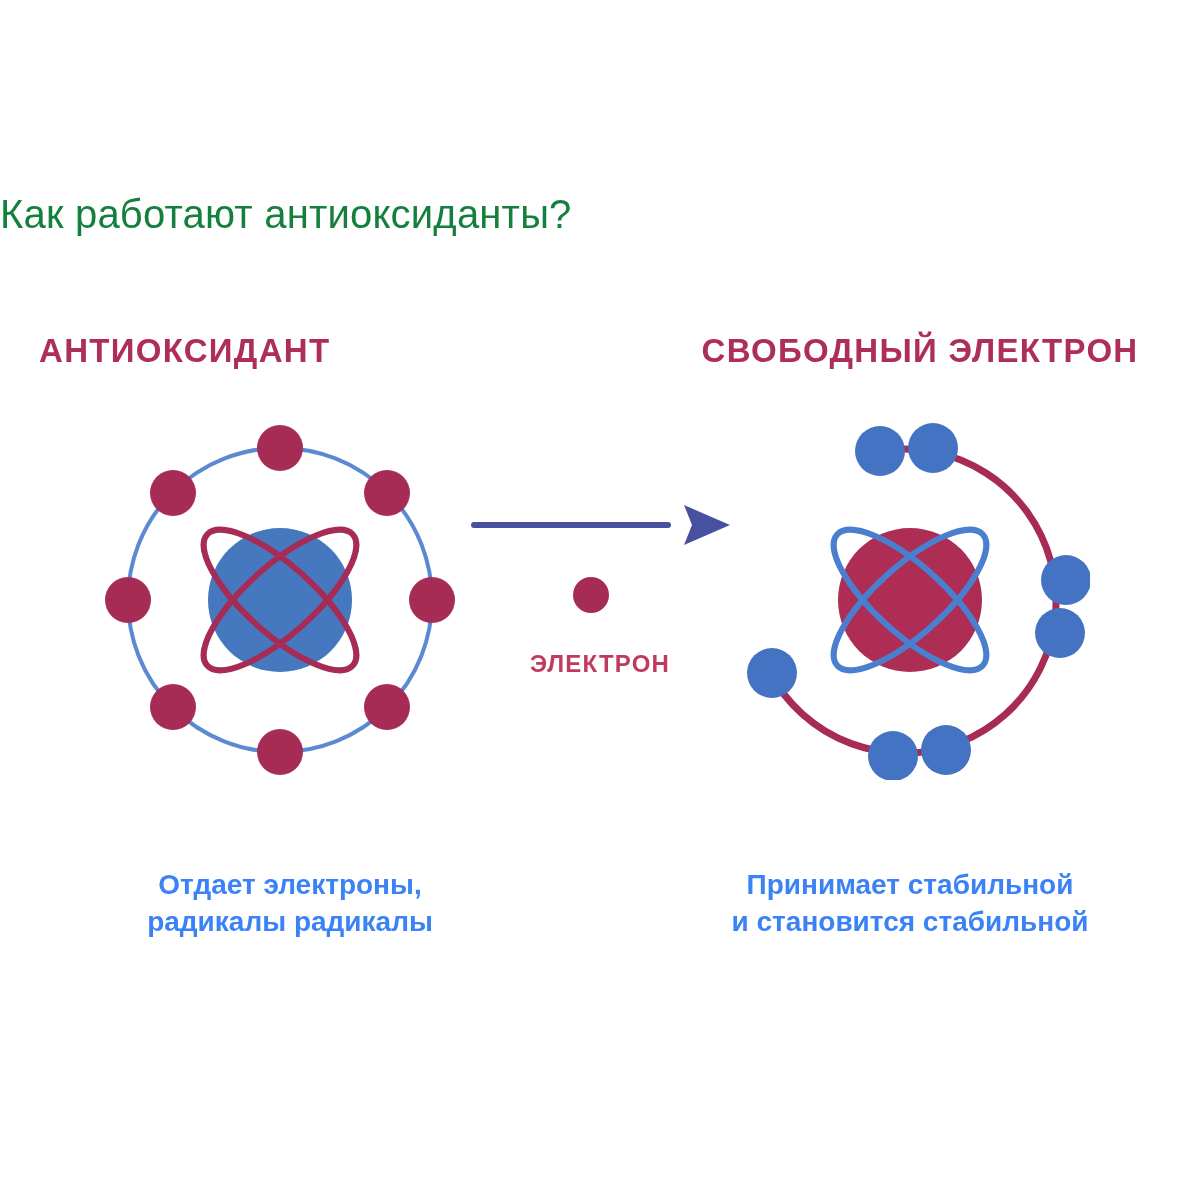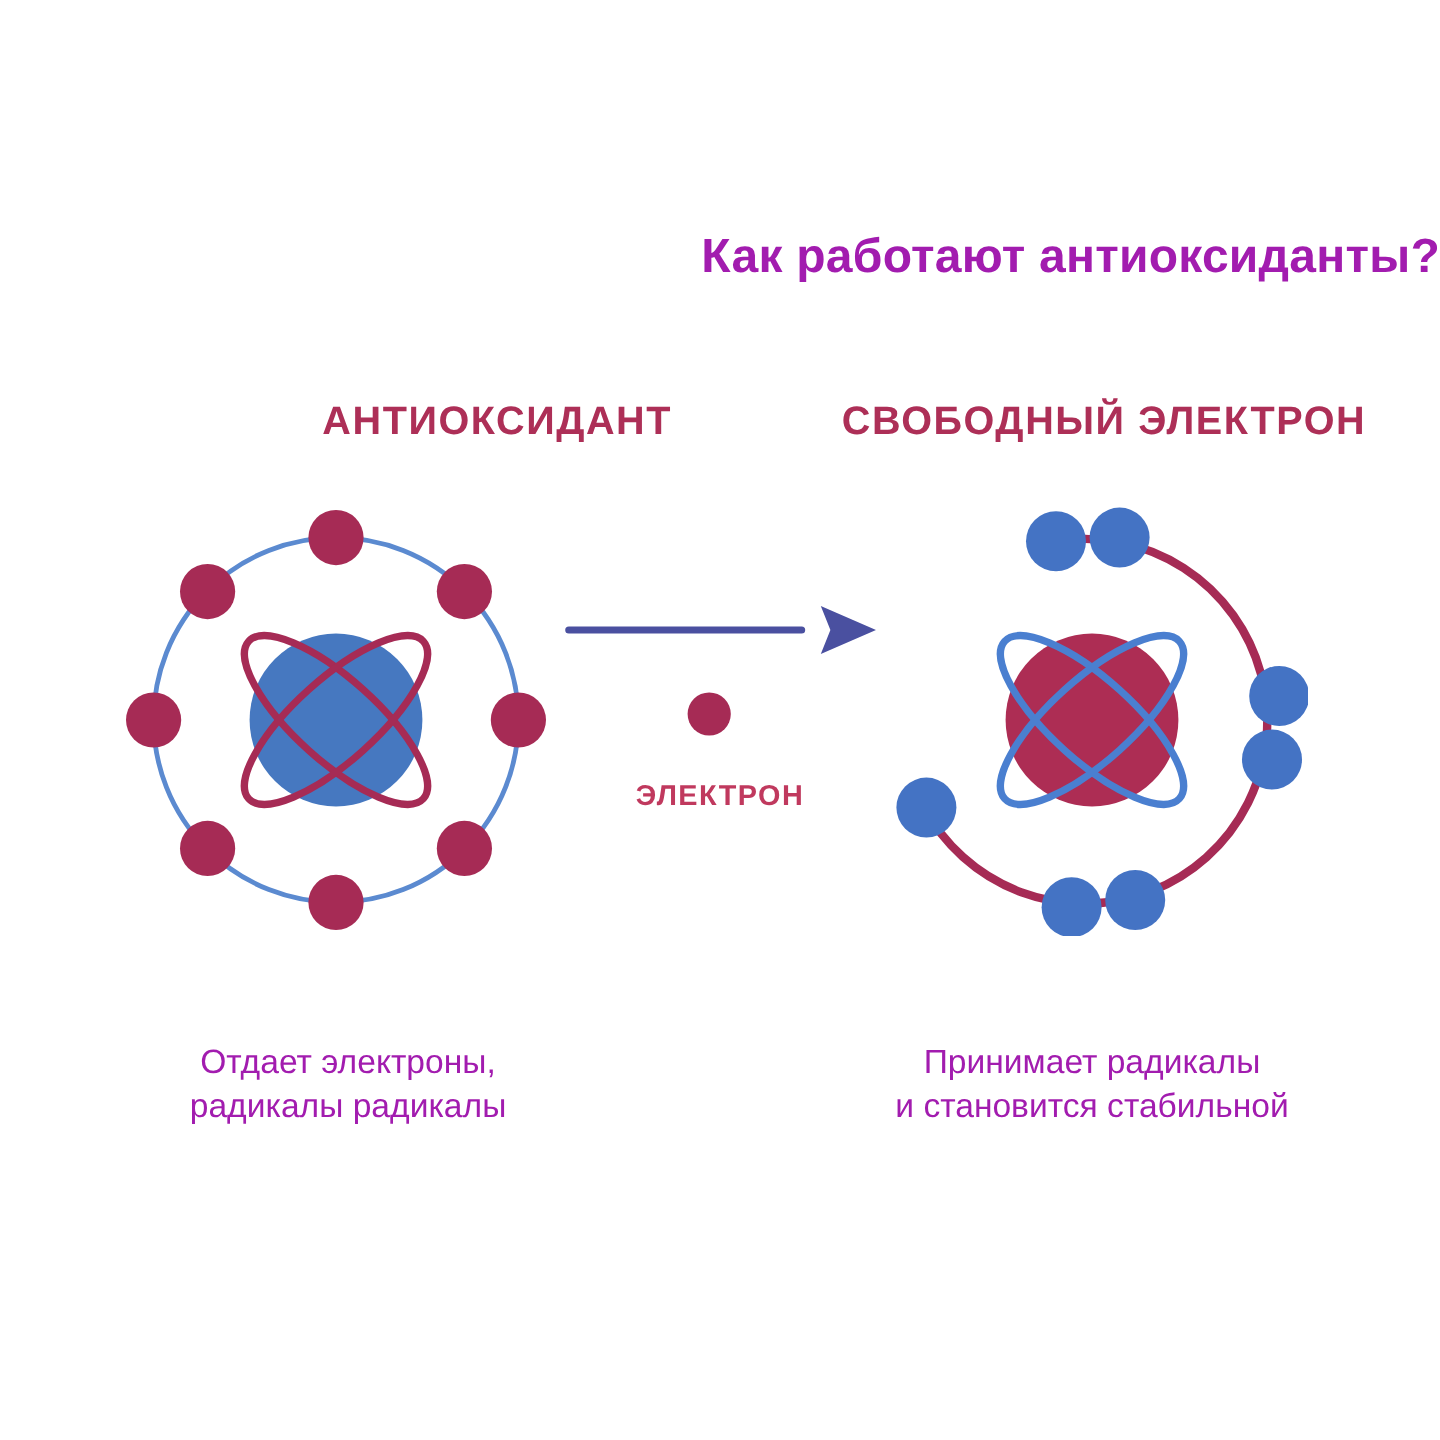--- a/index.html
+++ b/index.html
@@ -22,40 +22,40 @@
     height: 1200px;
     background: #ffffff;
   }
 
   
   .title {
     position: absolute;
     top: 192px;
     left: 0;
     width: 1200px;
-    text-align: right;
+    text-align: left;
     font-size: 40px;
-    font-weight: bold;
-    color: #a21caf;
+    font-weight: normal;
+    color: #15803d;
     letter-spacing: 0.2px;
     line-height: 1.1;
   }
 
   
   .heading {
     position: absolute;
     top: 333px;
     font-size: 33px;
     font-weight: bold;
     color: #ad2f57;
     letter-spacing: 1.3px;
     line-height: 1.1;
     white-space: nowrap;
   }
-  .heading-left  { left: 0; width: 560px; text-align: right; }
+  .heading-left  { left: 0; width: 560px; text-align: left; padding-left: 39px; }
   .heading-right { left: 640px; width: 560px; text-align: center; }
 
   
   .atom {
     position: absolute;
     width: 360px;
     height: 360px;
   }
   .atom-left  { left: 100px; top: 420px; }
   .atom-right { left: 730px; top: 420px; }
@@ -98,22 +98,22 @@
     color: #c0395e;
     letter-spacing: 1.2px;
     white-space: nowrap;
   }
 
   
   .caption {
     position: absolute;
     top: 866px;
     font-size: 28px;
-    font-weight: normal;
-    color: #a21caf;
+    font-weight: bold;
+    color: #3b82f6;
     line-height: 1.33;
     text-align: center;
   }
   .caption-left  { left: 40px;  width: 500px; }
   .caption-right { left: 660px; width: 500px; }
   .caption .line { display: block; }
 </style>
 </head>
 <body>
 
@@ -192,17 +192,17 @@
 
         <circle cx="163" cy="336" r="25" fill="#4473c4"></circle>
         <circle cx="216" cy="330" r="25" fill="#4473c4"></circle>
 
         <circle cx="42" cy="253" r="25" fill="#4473c4"></circle>
       </g>
     </svg>
   </div>
 
   <div class="caption caption-right">
-    <span class="line">Принимает радикалы</span>
+    <span class="line">Принимает стабильной</span>
     <span class="line">и становится стабильной</span>
   </div>
 
 </div>
 
 </body></html>

